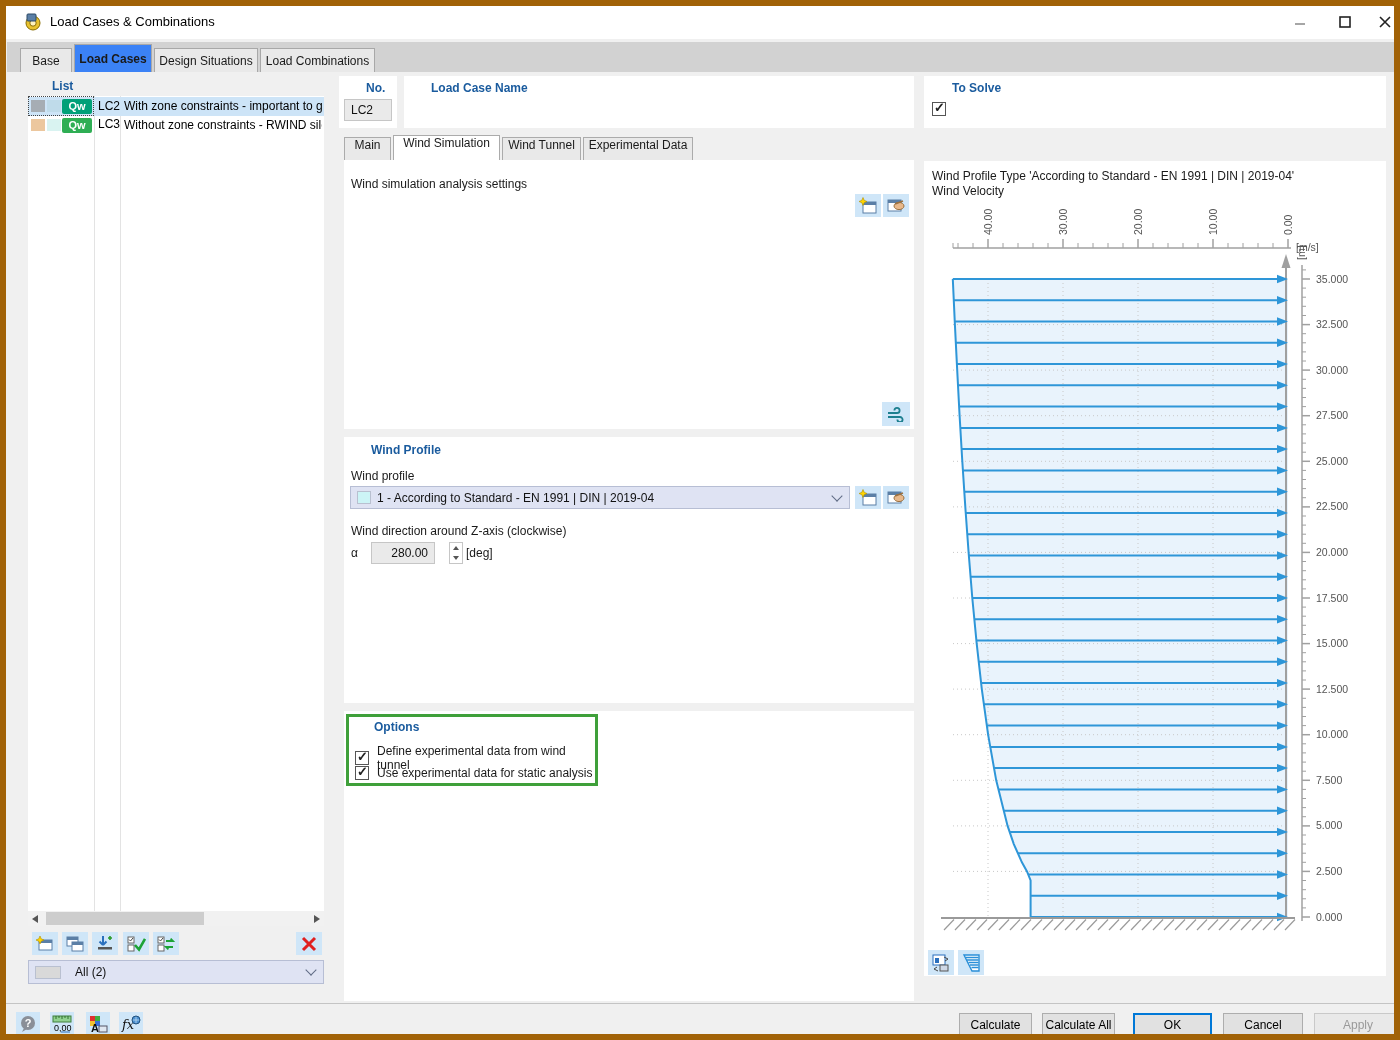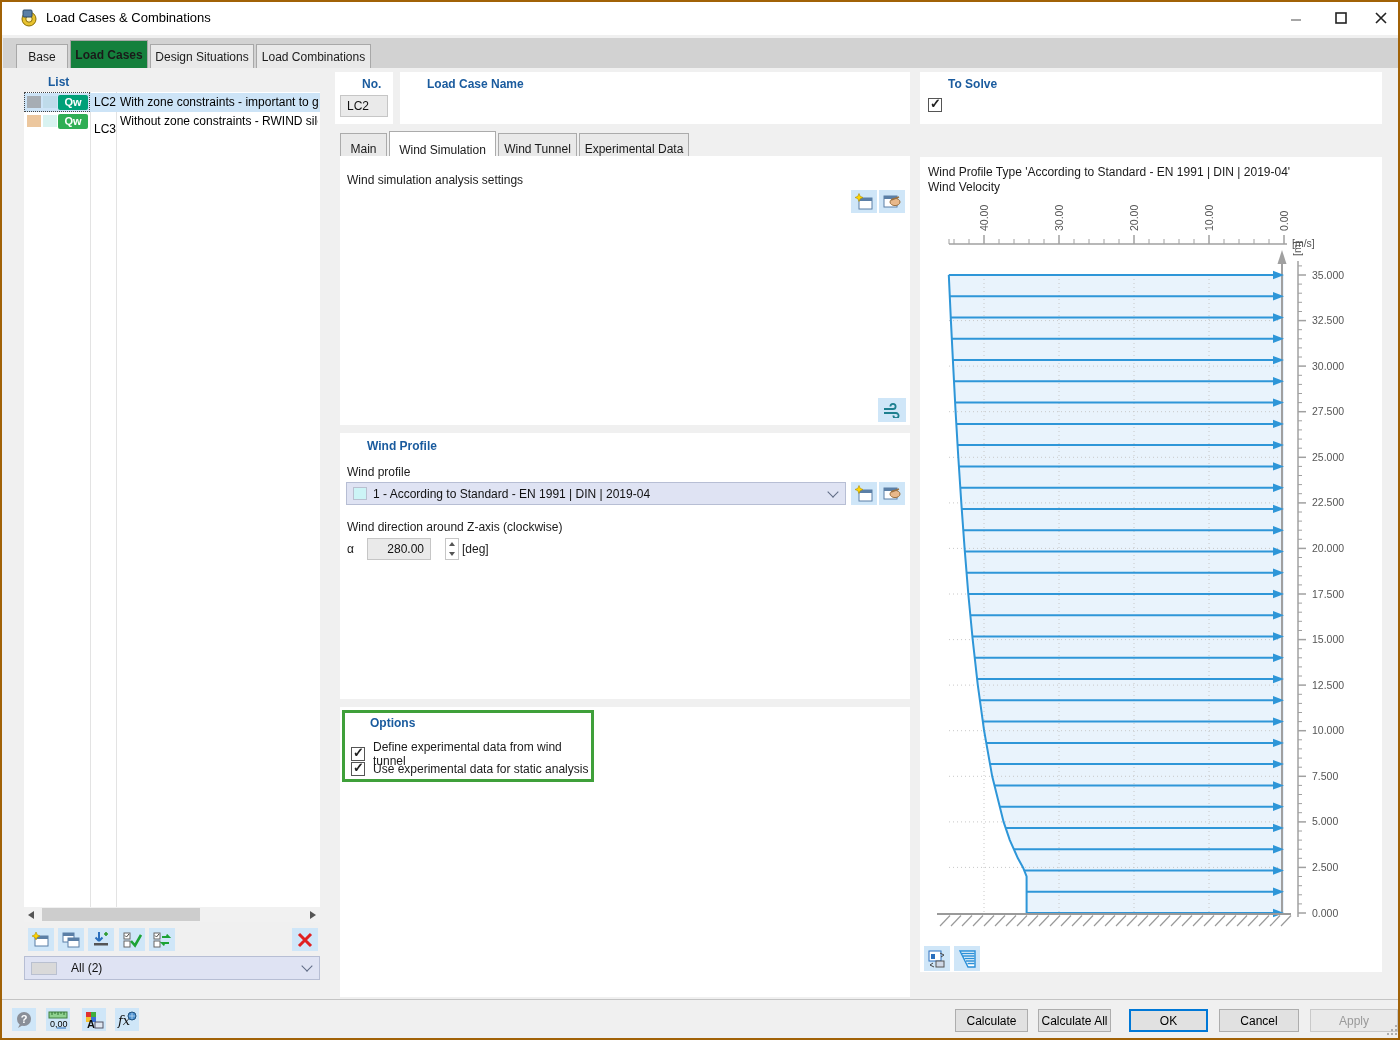--- a/index.html
+++ b/index.html
@@ -1,28 +1,28 @@
 <!DOCTYPE html>
 <html><head>
 <meta charset="utf-8">
 <style>
   html,body{margin:0;padding:0;background:#4a4a4a;}
   *{box-sizing:border-box;}
   .window{position:relative;width:1400px;height:1040px;background:#f0f0f0;
-    border:2px solid #a16207;font-family:"Liberation Sans",sans-serif;overflow:hidden;}
+    border:6px solid #a16207;font-family:"Liberation Sans",sans-serif;overflow:hidden;}
   .abs{position:absolute;}
   
   .titlebar{position:absolute;left:0;top:0;width:100%;height:33px;background:#ffffff;}
   .title-text{position:absolute;left:44px;top:8px;font-size:13px;color:#000;}
   .winbtn{position:absolute;top:1px;height:30px;width:45px;display:flex;align-items:center;justify-content:center;color:#333;}
   
   .tabstrip{position:absolute;left:1px;top:36px;width:1398px;height:30px;background:#d2d2d2;}
   .ttab{position:absolute;bottom:0;height:24px;background:#e9e9e9;border:1px solid #a8a8a8;border-bottom:none;
     font-size:12px;color:#1a1a1a;display:flex;align-items:center;justify-content:center;}
-  .ttab.active{height:28px;background:#15803d;font-weight:700;}
+  .ttab.active{height:28px;background:#3b82f6;font-weight:700;}
   
   .panel{position:absolute;background:#fff;}
   .hdr{font-size:12px;font-weight:700;color:#1a5b9e;padding-left:20px;}
   .lbl{font-size:12px;color:#1a1a1a;}
   .dd{position:absolute;background:#dfe3f3;border:1px solid #b7bed4;display:flex;align-items:center;padding:0 6px;height:23px;}
   .dd .swatch{width:14px;height:13px;margin-right:6px;border:1px solid #b9c0d0;flex:none;}
   .dd .txt{font-size:12px;color:#111;white-space:nowrap;overflow:hidden;flex:1;}
   .chev{width:8px;height:8px;border-right:1.6px solid #5f6b85;border-bottom:1.6px solid #5f6b85;
     transform:rotate(45deg);margin:-4px 2px 0 6px;flex:none;}
   .field{position:absolute;background:#eaeaea;border:1px solid #c6c6c6;font-size:12px;color:#111;
@@ -37,21 +37,21 @@
     font-size:11px;font-weight:700;text-align:center;line-height:15px;}
   .colline{position:absolute;top:90px;width:1px;height:815px;background:#e3e3e3;}
   
   .hscroll{position:absolute;background:#f1f1f1;display:flex;align-items:center;}
   .sb-arrow{width:14px;height:15px;display:flex;align-items:center;justify-content:center;flex:none;}
   .tri-l{width:0;height:0;border-style:solid;border-width:4px 6px 4px 0;border-color:transparent #555 transparent transparent;}
   .tri-r{width:0;height:0;border-style:solid;border-width:4px 0 4px 6px;border-color:transparent transparent transparent #555;}
   .thumb{height:13px;background:#cdcdcd;}
   
   .stab{position:absolute;height:23px;top:131px;background:#e9e9e9;border:1px solid #ababab;border-bottom:none;
-    font-size:12px;color:#1a1a1a;display:flex;align-items:flex-end;justify-content:center;}
+    font-size:12px;color:#1a1a1a;display:flex;align-items:flex-start;justify-content:center;}
   .stab.active{top:129px;height:26px;background:#fff;font-weight:400;}
   
   .spin{position:absolute;width:14px;height:22px;background:#fff;border:1px solid #c6c6c6;display:flex;flex-direction:column;}
   .spin div{flex:1;display:flex;align-items:center;justify-content:center;}
   .tri-u{width:0;height:0;border-style:solid;border-width:0 3.5px 4px 3.5px;border-color:transparent transparent #555 transparent;}
   .tri-d{width:0;height:0;border-style:solid;border-width:4px 3.5px 0 3.5px;border-color:#555 transparent transparent transparent;}
   
   .fbtn{position:absolute;top:1007px;height:23px;background:#e1e1e1;border:1px solid #adadad;font-size:12px;color:#000;
     display:flex;align-items:center;justify-content:center;}
   .fbtn.default{border:2px solid #0078d7;}
@@ -114,21 +114,21 @@
     <span class="sw" style="left: 3px; background: rgb(166, 173, 180);"></span>
     <span class="sw" style="left: 19px; background: rgb(191, 219, 234);"></span>
     <span class="badge" style="background: rgb(0, 160, 120);">Qw</span>
     <span class="abs" style="left:70px;top:2px">LC2</span>
     <span class="abs" style="left:96px;top:2px;width:198px;white-space:nowrap;overflow:hidden">With zone constraints - important to ge</span>
   </div>
   <div class="lrow" style="left:22px;top:110px">
     <span class="sw" style="left: 3px; background: rgb(236, 199, 158);"></span>
     <span class="sw" style="left: 19px; background: rgb(217, 243, 241);"></span>
     <span class="badge" style="background: rgb(47, 174, 84);">Qw</span>
-    <span class="abs" style="left:70px;top:10px">LC3</span>
+    <span class="abs" style="left:70px;top:1px">LC3</span>
     <span class="abs" style="left:96px;top:2px;width:198px;white-space:nowrap;overflow:hidden">Without zone constraints - RWIND siler</span>
   </div>
 
   <div class="hscroll" style="left:22px;top:905px;width:296px;height:15px">
     <div class="sb-arrow">
         <div class="tri-l"></div>
       </div>
     <div class="thumb" style="margin-left:4px;width:158px"></div>
     <div class="sb-arrow" style="margin-left:auto">
         <div class="tri-r"></div>

